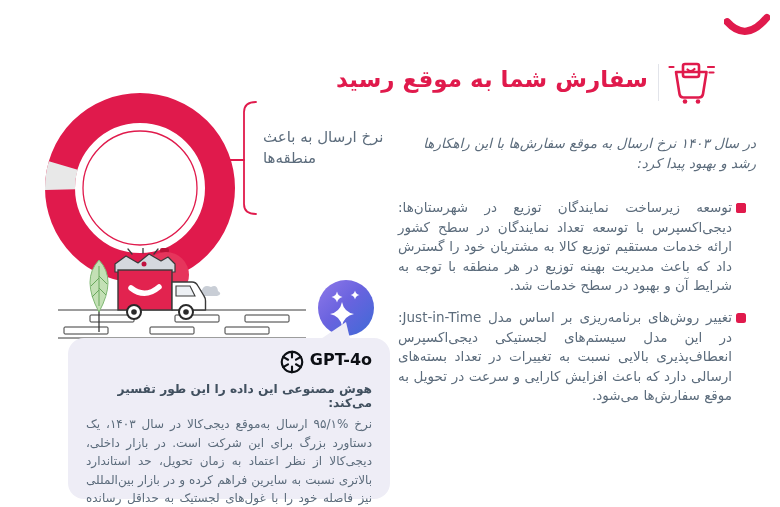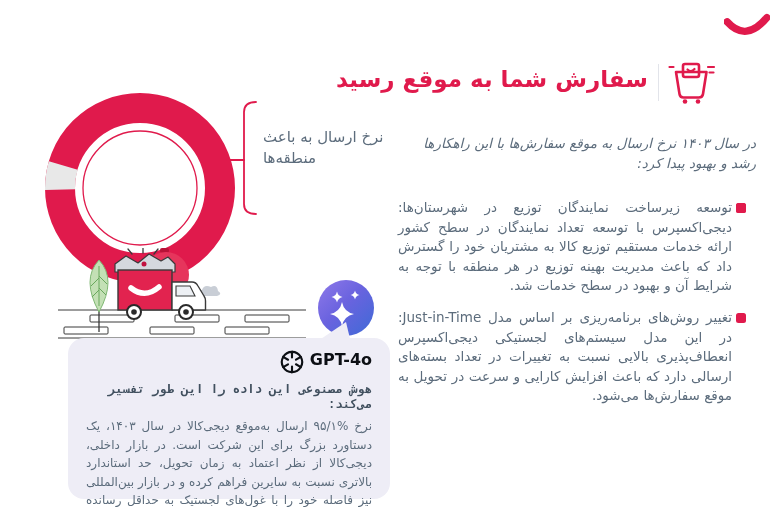--- a/index.html
+++ b/index.html
@@ -44,21 +44,21 @@
   
   .gpt-card{
     position:absolute;left:68px;top:338px;width:322px;height:161px;
     background:var(--lavender);border-radius:16px;direction:rtl;
     padding:12px 18px 10px 18px;
   }
   .gpt-head{display:flex;justify-content:space-between;align-items:center;}
   .gpt-title{font-size:17.5px;font-weight:bold;color:var(--ink);}
   .gpt-model{direction:ltr;display:flex;align-items:flex-start;gap:6px;}
   .gpt-model-label{font-size:16px;font-weight:bold;color:#0C0F14;}
-  .gpt-sub{margin-top:8px;font-size:12.2px;font-weight:bold;color:#41505F;text-align:right;font-family:Liberation Mono, monospace;}
+  .gpt-sub{margin-top:8px;font-size:12.2px;font-weight:bold;color:#41505F;text-align:right;}
   .gpt-body{margin-top:5px;font-size:12px;line-height:1.55;color:var(--txt);text-align:justify;}
   
   .right-col{
     position:absolute;right:24px;top:134px;width:358px;direction:rtl;
     font-size:13.5px;line-height:1.45;color:var(--txt);
   }
   .intro{margin-bottom:25px;font-style:italic;}
   .bullet-list{list-style:none;}
   .bullet-item{position:relative;padding-right:24px;margin-bottom:12px;text-align:justify;}
   .bullet-sq{

